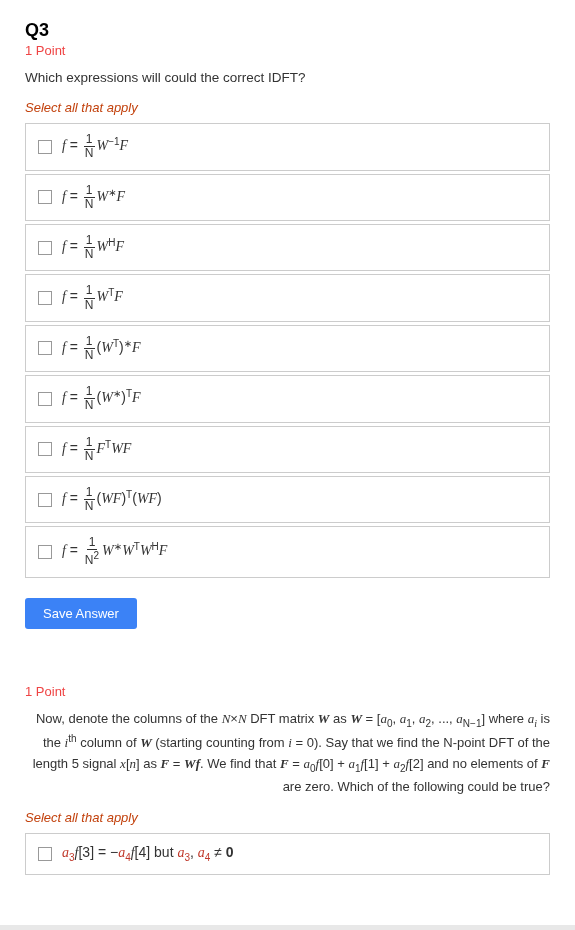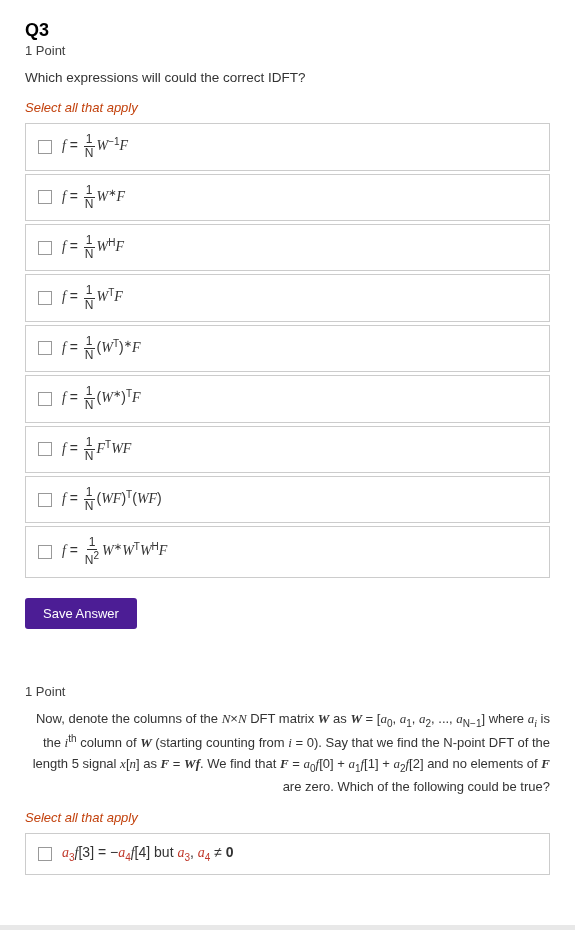--- a/index.html
+++ b/index.html
@@ -19,21 +19,21 @@
     .question-block {
       margin-bottom: 30px;
     }
     .question-title {
       font-size: 18px;
       font-weight: bold;
       color: #000;
       margin-bottom: 2px;
     }
     .question-points {
-      color: #404040;
+      color: #ef4444;
       font-size: 13px;
       margin-bottom: 10px;
     }
     .question-text {
       font-size: 13.5px;
       color: #333;
       margin-bottom: 12px;
       line-height: 1.5;
     }
     .select-label {
@@ -63,21 +63,21 @@
       flex-shrink: 0;
       background: #fff;
       display: inline-block;
     }
     .option-formula {
       font-size: 14px;
       color: #333;
       line-height: 1.4;
     }
     .save-btn {
-      background: #4c1d95;
+      background: #3b82f6;
       color: #fff;
       border: none;
       padding: 8px 18px;
       font-size: 13px;
       cursor: pointer;
       border-radius: 3px;
       margin-top: 4px;
     }
     .spacer {
       height: 25px;

